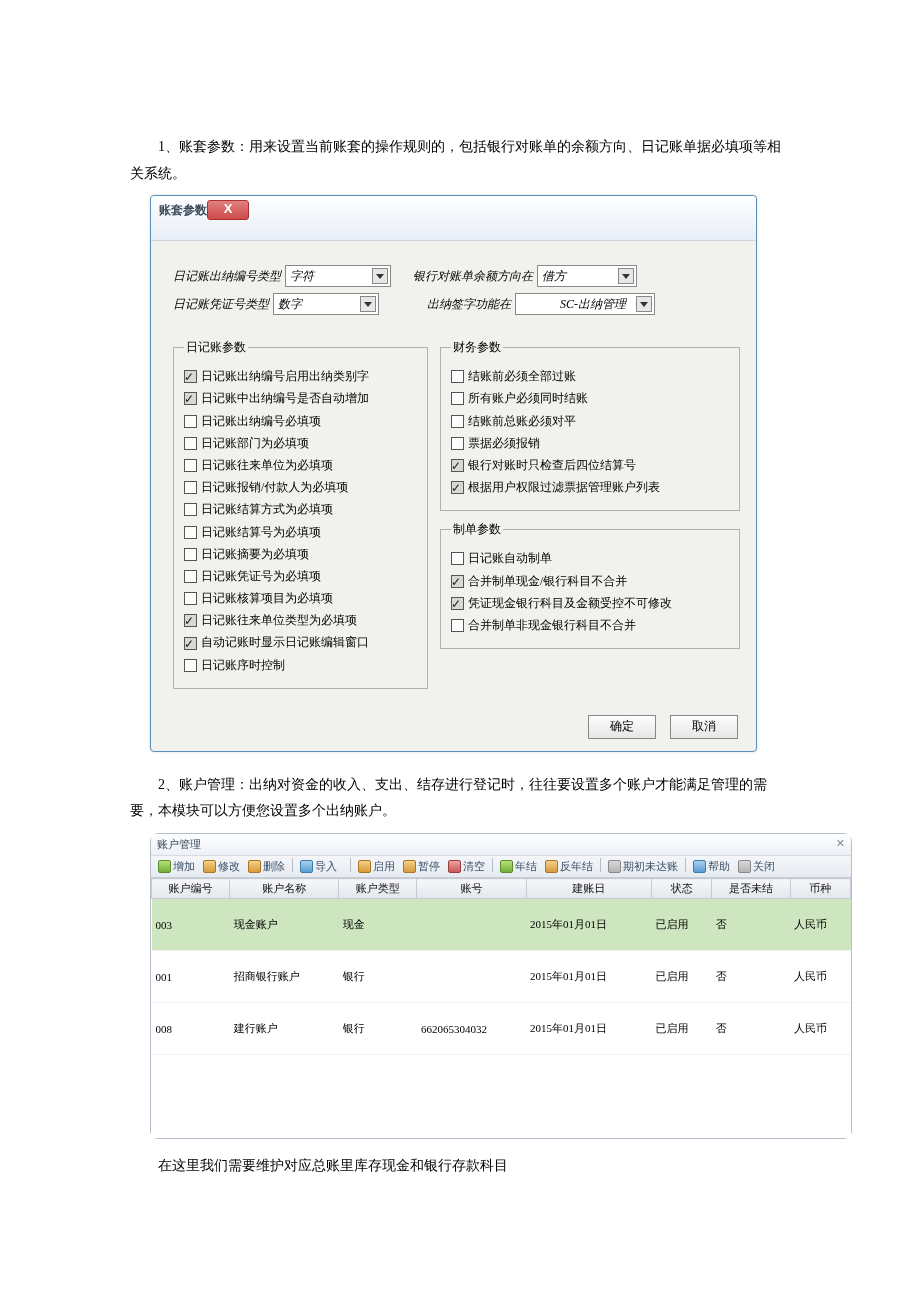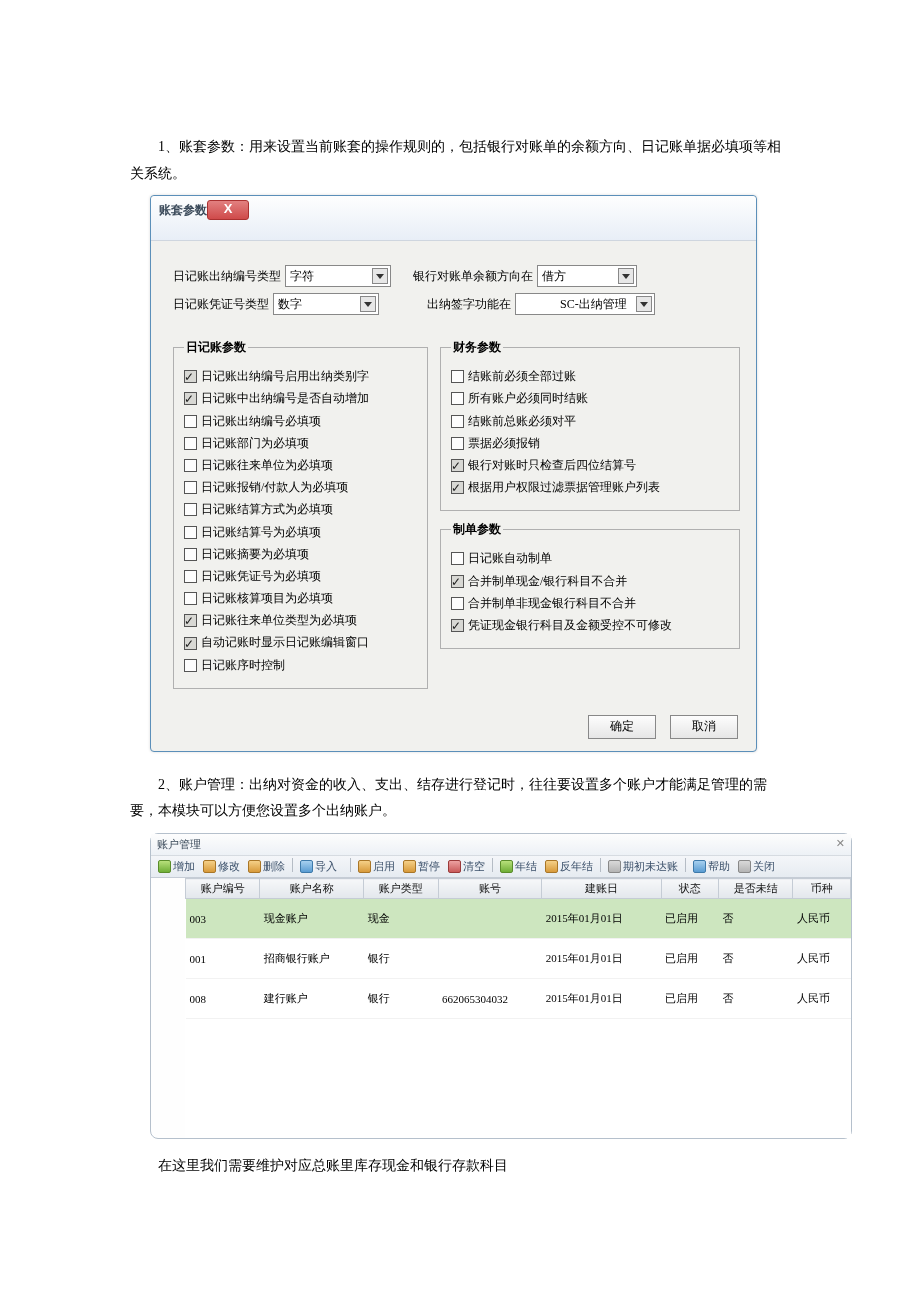--- a/index.html
+++ b/index.html
@@ -62,20 +62,21 @@
     }
     .top-row {
       display: flex;
       gap: 22px;
       margin-bottom: 6px;
     }
     .field {
       display: flex;
       align-items: center;
       gap: 4px;
+      font-style: italic;
     }
     .field-label {
       white-space: nowrap;
     }
     .combo {
       width: 104px;
       height: 20px;
       border: 1px solid #888;
       background: #fff;
       display: flex;
@@ -110,21 +111,20 @@
     fieldset {
       border: 1px solid #b0b0b0;
       padding: 8px 10px 10px 10px;
       margin: 0;
     }
     fieldset.journal { width: 240px; }
     fieldset.finance { width: 278px; margin-bottom: 10px; }
     fieldset.order { width: 278px; }
     legend {
       padding: 0 2px;
-      font-weight: bold;
     }
     .checkrow {
       display: flex;
       align-items: center;
       gap: 4px;
       margin: 3px 0;
       line-height: 1.6;
     }
     .cbx {
       width: 11px;
@@ -223,31 +223,30 @@
     .grid th {
       background: linear-gradient(#f6f7f9, #e3e7ec);
       border: 1px solid #c5ccd5;
       padding: 2px 4px;
       font-weight: normal;
       color: #111;
       white-space: nowrap;
     }
     .grid td {
       border-bottom: 1px solid #f2f2f2;
-      padding: 12px 4px;
+      padding: 18px 4px;
       white-space: nowrap;
     }
     .grid tr.sel td {
       background: #cde6bf;
     }
     .grid-wrap {
       height: 260px;
       overflow: hidden;
       background: #fff;
-      margin-left: 34px;
     }
   </style>
 </head>
 <body>
 
 <div class="page">
 
   <p class="para">1、账套参数：用来设置当前账套的操作规则的，包括银行对账单的余额方向、日记账单据必填项等相关系统。</p>
 
   <div class="dialog">
@@ -386,26 +385,26 @@
             <div id="order-items">
                 <div class="checkrow">
                   <span class="cbx"></span>
                   <span>日记账自动制单</span>
                 </div>
                 <div class="checkrow">
                   <span class="cbx checked"></span>
                   <span>合并制单现金/银行科目不合并</span>
                 </div>
                 <div class="checkrow">
+                  <span class="cbx checked"></span>
+                  <span>凭证现金银行科目及金额受控不可修改</span>
+                </div>
+                <div class="checkrow">
                   <span class="cbx"></span>
                   <span>合并制单非现金银行科目不合并</span>
-                </div>
-                <div class="checkrow">
-                  <span class="cbx checked"></span>
-                  <span>凭证现金银行科目及金额受控不可修改</span>
                 </div>
               </div>
           </fieldset>
         </div>
       </div>
     </div>
     <div class="dlg-buttons">
       <div class="btn">确定</div>
       <div class="btn">取消</div>
     </div>

